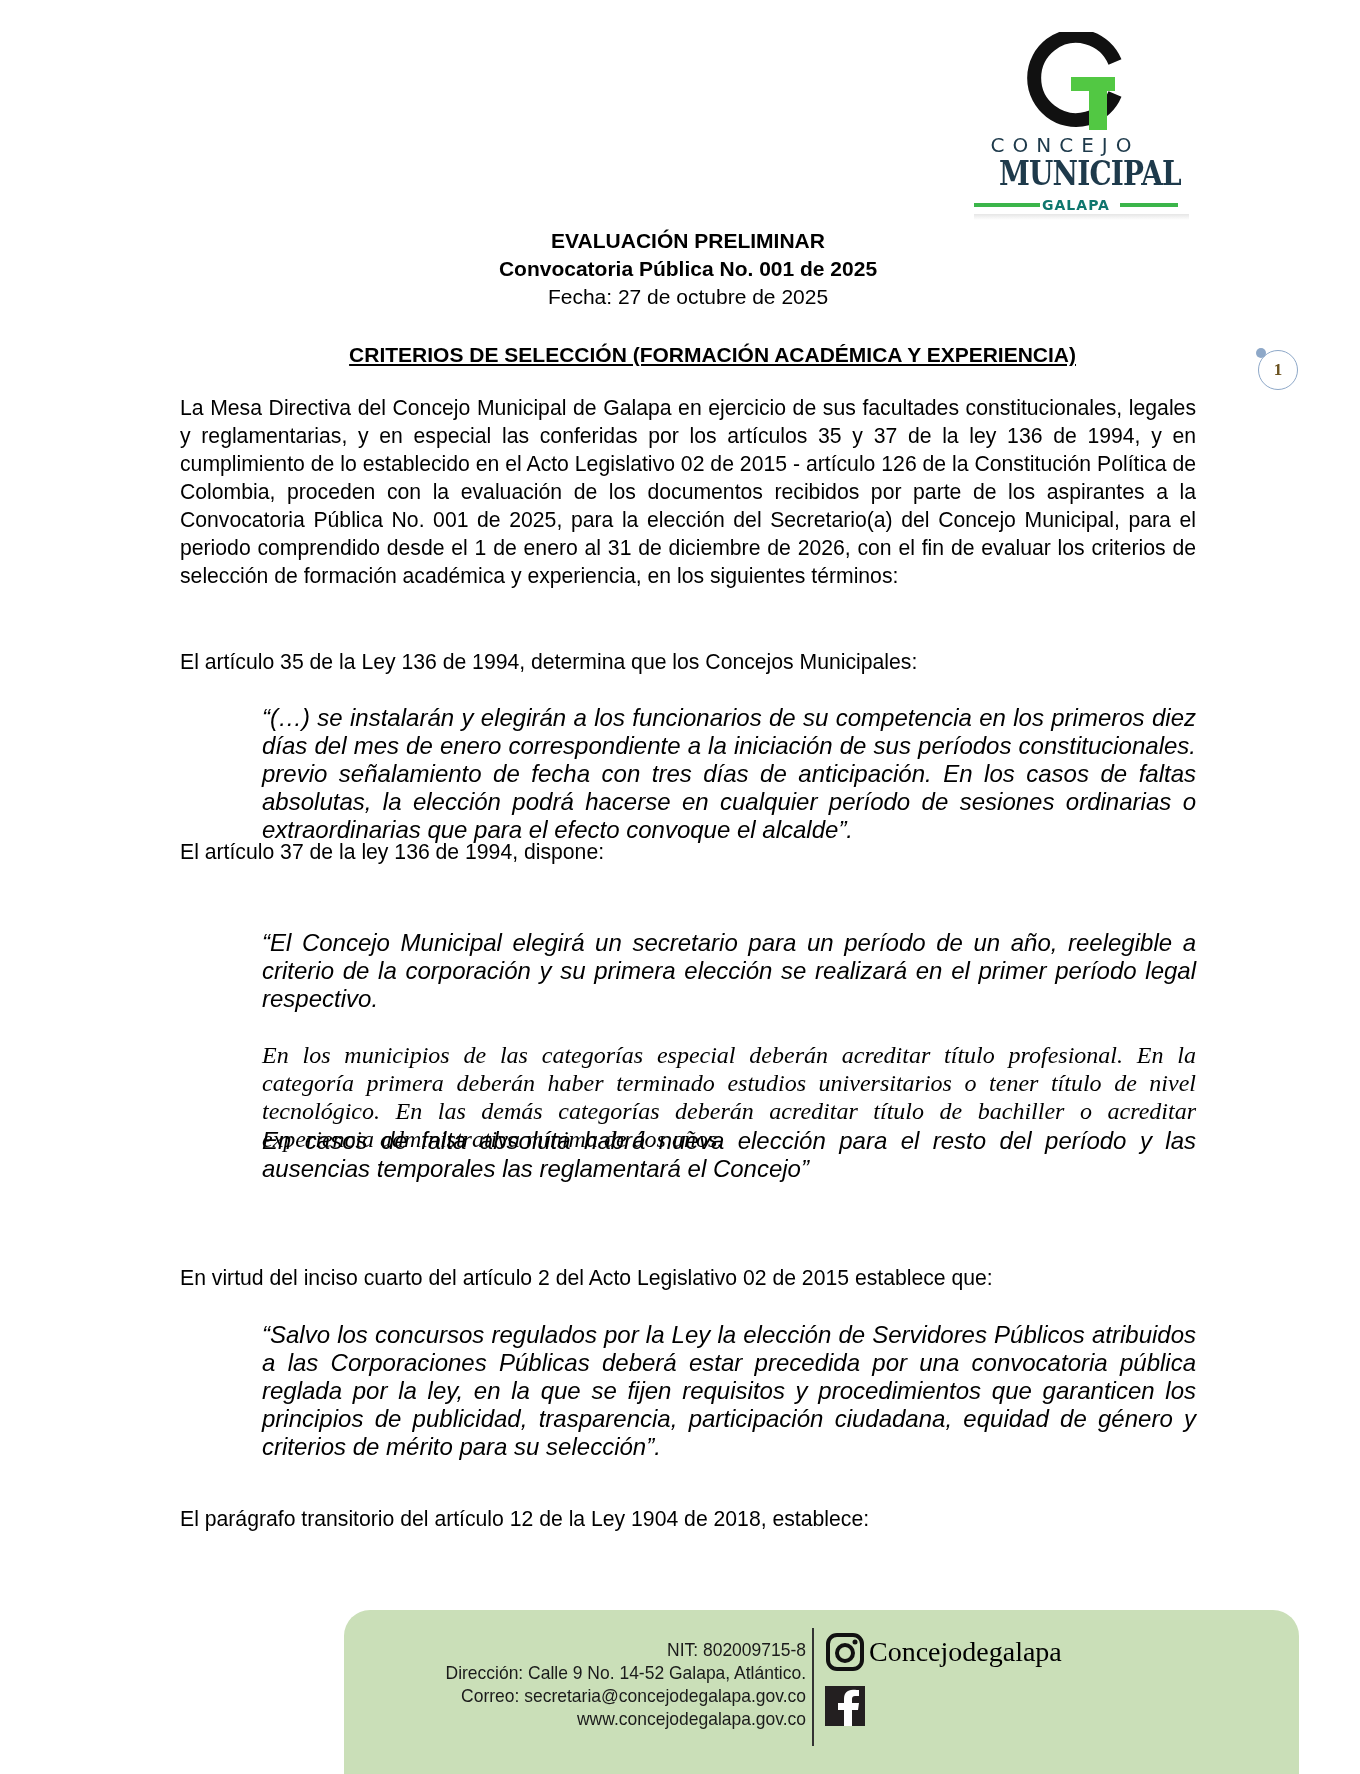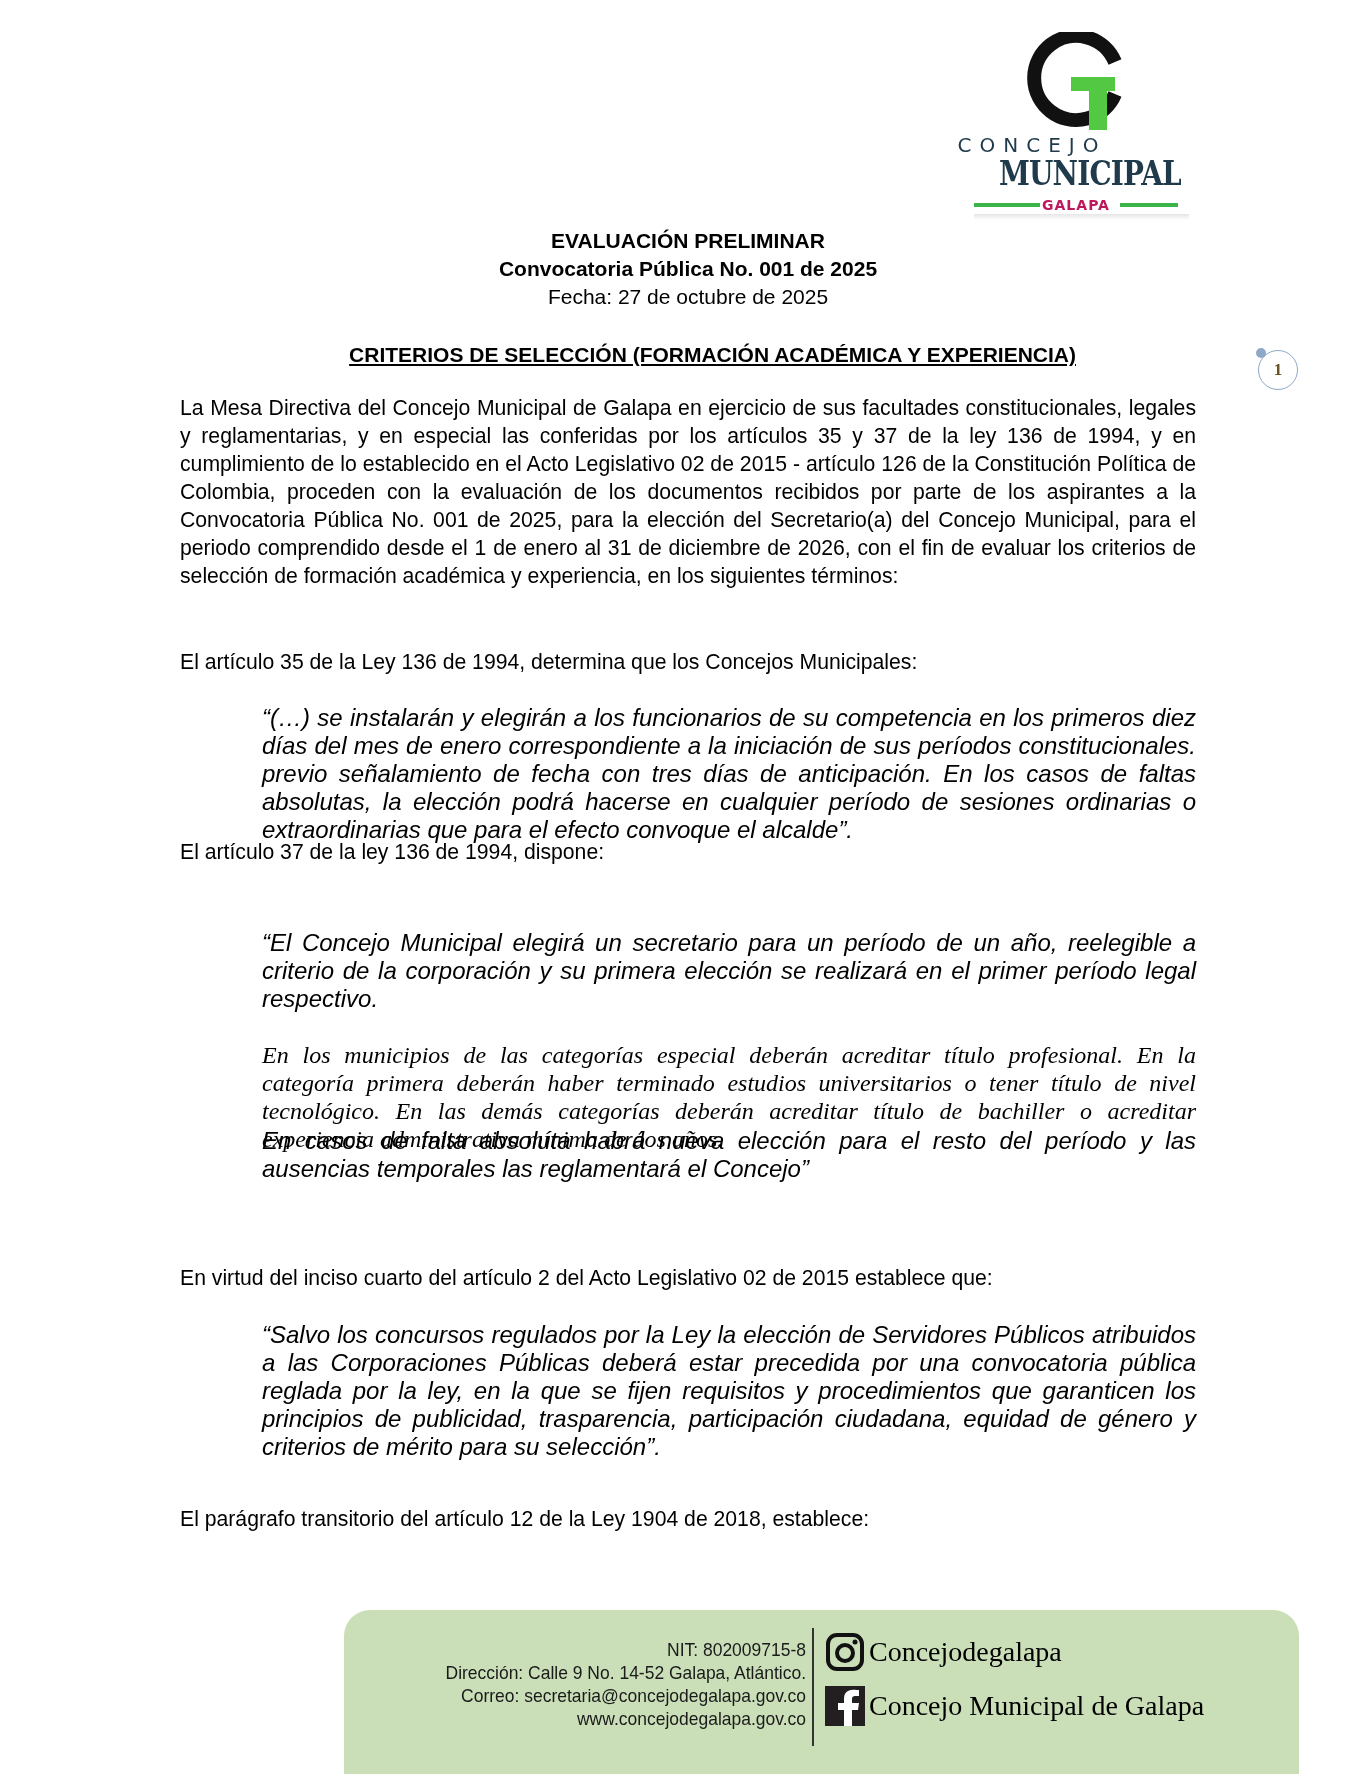--- a/index.html
+++ b/index.html
@@ -1,22 +1,22 @@
 <!DOCTYPE html>
 <html><head>
 <meta charset="utf-8">
 <style>
   html, body { margin:0; padding:0; background:#ffffff; }
   body { width:1360px; height:1774px; position:relative; overflow:hidden; font-family:"Liberation Sans", sans-serif; color:#000; }
   .logo-g { position:absolute; left:1028px; top:34px; width:100px; height:84px; }
-  .logo-concejo { position:absolute; left:927px; top:134px; width:210px; text-align:center; font-family:"DejaVu Sans", sans-serif; font-size:20px; letter-spacing:8px; color:#1e3a4b; line-height:22px; }
+  .logo-concejo { position:absolute; left:960px; top:134px; width:210px; text-align:center; font-family:"DejaVu Sans", sans-serif; font-size:20px; letter-spacing:8px; color:#1e3a4b; line-height:22px; }
   .logo-municipal { position:absolute; left:980px; top:154px; width:212px; text-align:center; font-family:"DejaVu Serif", serif; font-weight:bold; font-size:34px; color:#1e3a4b; line-height:38px; transform:scaleX(0.82); transform-origin:center; letter-spacing:-1px; }
   .logo-galapa-row { position:absolute; left:974px; top:195px; width:204px; height:20px; }
   .logo-line { position:absolute; top:8px; height:4px; background:#3bb54a; }
-  .logo-galapa { position:absolute; left:0; width:204px; top:0; text-align:center; font-family:"DejaVu Sans", sans-serif; font-weight:bold; font-size:14px; letter-spacing:1px; color:#be185d; line-height:20px; }
+  .logo-galapa { position:absolute; left:0; width:204px; top:0; text-align:center; font-family:"DejaVu Sans", sans-serif; font-weight:bold; font-size:14px; letter-spacing:1px; color:#0f766e; line-height:20px; }
   .logo-shadow { position:absolute; left:974px; top:214px; width:215px; height:6px; background:linear-gradient(#e6e6e6,#ffffff); }
 
   
   .page-marker { position:absolute; left:1258px; top:350px; width:40px; height:40px; border:1.5px solid #8ea8c8; border-radius:50%; box-sizing:border-box; text-align:center; line-height:38px; font-family:"Liberation Serif", serif; font-weight:bold; font-size:17px; color:#6b5220; }
   .page-marker-dot { position:absolute; left:1256px; top:348px; width:10px; height:10px; background:#8ea8c8; border-radius:50%; }
 
   
   .title { position:absolute; left:180px; width:1016px; text-align:center; line-height:28px; font-size:21px; }
   .t1 { top:227px; font-weight:bold; }
   .t2 { top:255px; font-weight:bold; }
@@ -88,14 +88,13 @@
     <circle cx="20" cy="21" r="8" fill="none" stroke="#111" stroke-width="4"></circle>
     <circle cx="30" cy="10" r="2.5" fill="#111"></circle>
   </svg>
   <span>Concejodegalapa</span>
 </div>
 <div class="social s2">
   <svg class="icon" viewBox="0 0 40 40">
     <rect x="0" y="0" width="40" height="40" fill="#231f20"></rect>
     <path d="M27 40 V24 h6 l1 -7 h-7 v-4 c0-2 1-3 3-3 h4 V4 c-1 0-3-0.3-6-0.3 c-6 0-9 3.5-9 9 v4.3 h-6 v7 h6 V40 Z" fill="#ffffff"></path>
   </svg>
-  <span>Concejo Municipal de Galapa</span>
 </div>
 
 </body></html>

